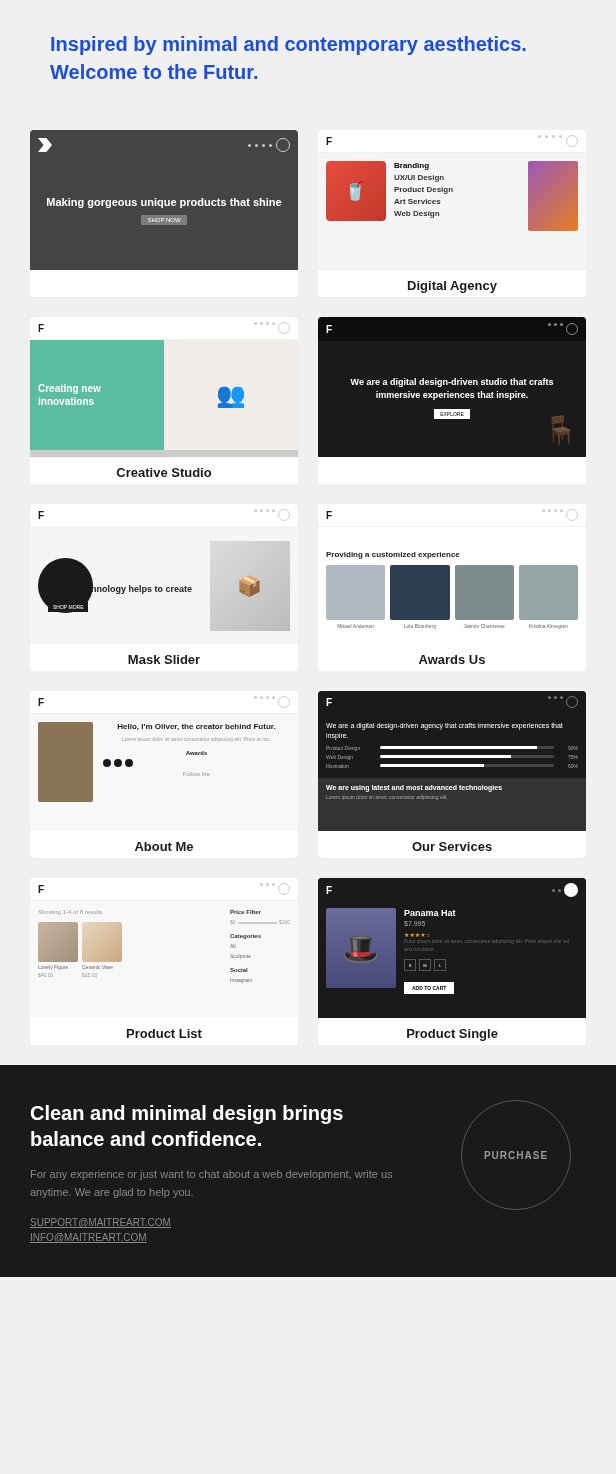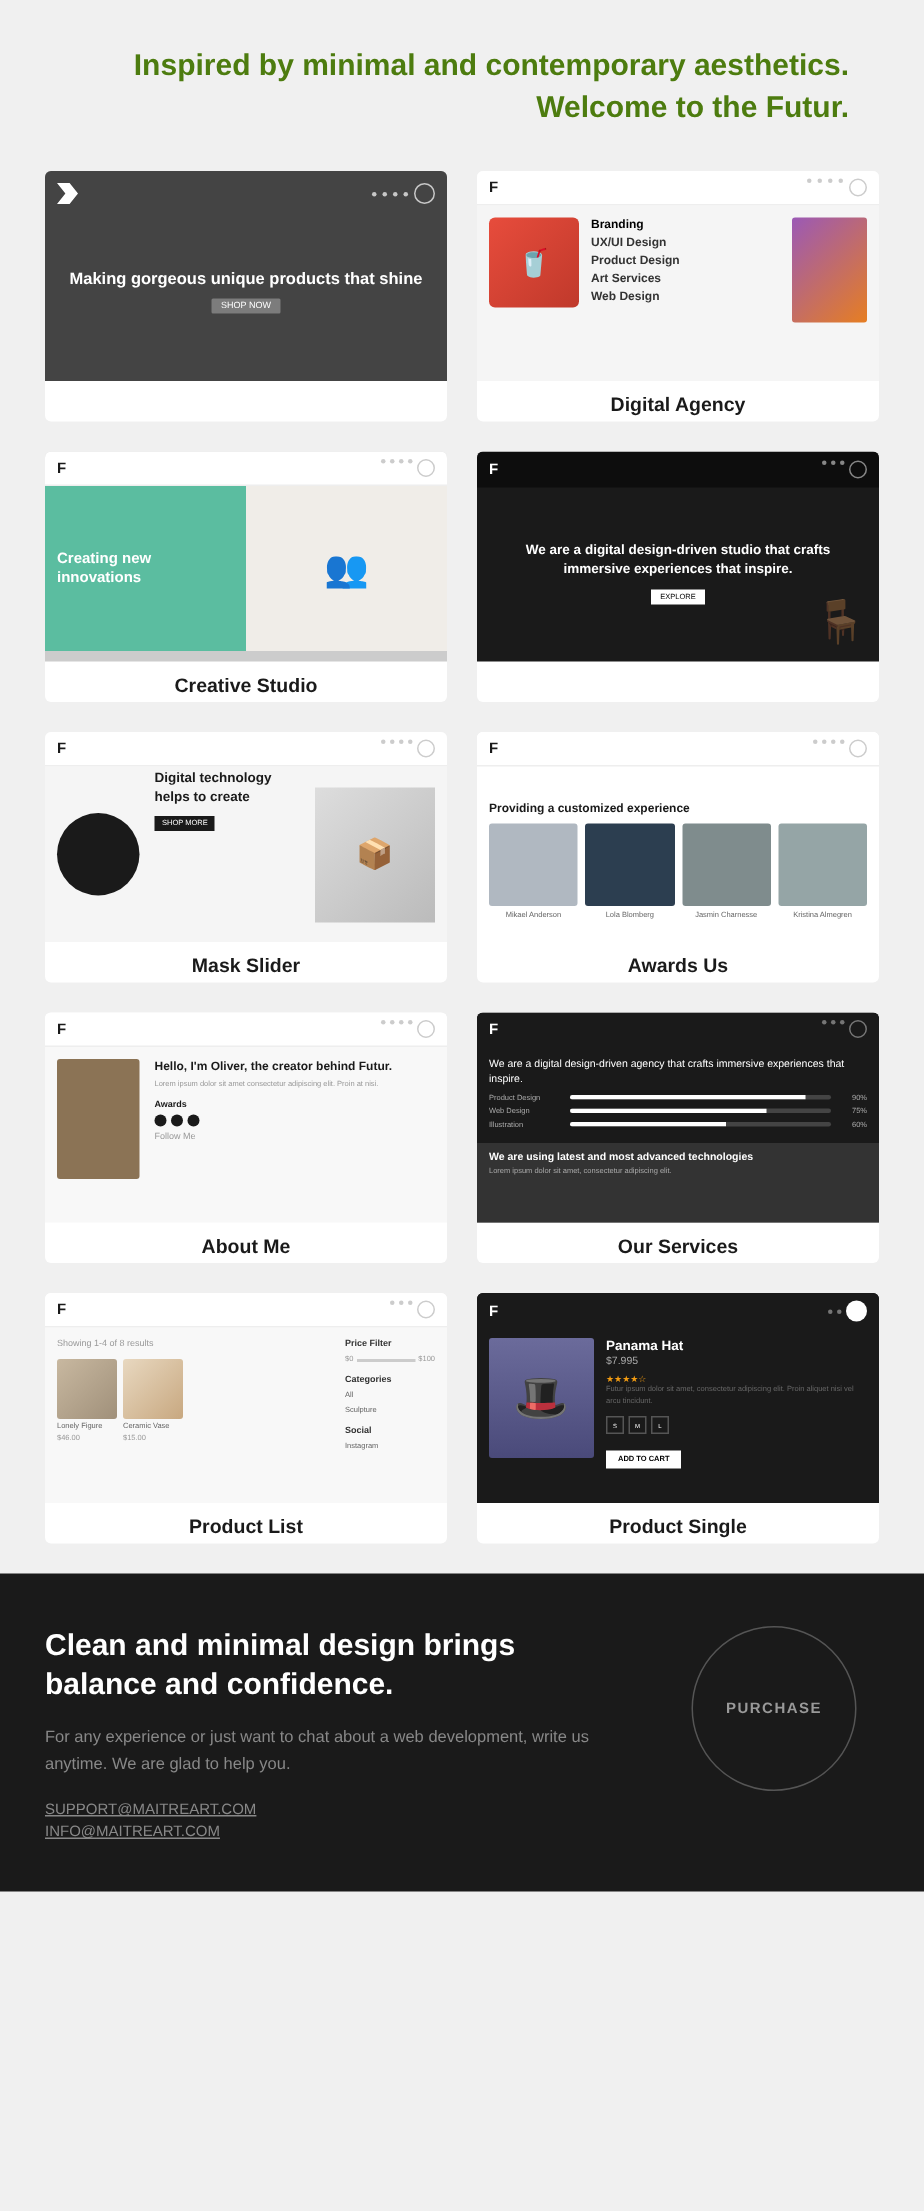--- a/index.html
+++ b/index.html
@@ -9,26 +9,26 @@
       width: 616px;
       min-height: 1474px;
     }
 
     .main-content {
       background: #f0f0f0;
       padding: 30px 30px 0;
     }
 
     .hero-title {
-      text-align: right;
+      text-align: left;
       font-size: 20px;
       font-weight: 700;
-      color: #4d7c0f;
+      color: #1d4ed8;
       line-height: 1.4;
-      margin-bottom: 28px;
+      margin-bottom: 44px;
       padding: 0 20px;
     }
 
     .grid {
       display: grid;
       grid-template-columns: 1fr 1fr;
       gap: 20px;
       margin-bottom: 20px;
     }
 
@@ -326,20 +326,21 @@
     }
     .aboutme-photo {
       width: 55px;
       height: 80px;
       background: #8B7355;
       border-radius: 2px;
       flex-shrink: 0;
     }
     .aboutme-content {
       flex: 1;
+      text-align: center;
     }
     .aboutme-title {
       font-size: 8px;
       font-weight: 700;
       color: #1a1a1a;
       line-height: 1.3;
       margin-bottom: 4px;
     }
     .aboutme-desc {
       font-size: 5px;
@@ -721,21 +722,21 @@
           <div style="font-size:10px;font-weight:900;color:#1a1a1a;">F</div>
           <div class="common-nav-dots">
             <div class="nav-item-dot"></div>
             <div class="nav-item-dot"></div>
             <div class="nav-item-dot"></div>
             <div class="nav-item-dot"></div>
             <div class="nav-circle-sm"></div>
           </div>
         </div>
         <div class="mask-body">
-          <div style="display:flex;flex-direction:row;flex:1;">
+          <div style="display:flex;flex-direction:column;flex:1;">
             <div class="mask-circle"></div>
             <div style="margin-top:-30px;margin-left:10px;">
               <div class="mask-text">Digital technology helps to create</div>
               <div class="mask-btn">SHOP MORE</div>
             </div>
           </div>
           <div class="mask-product">📦</div>
         </div>
       </div>
       <div class="card-label">Mask Slider</div>

